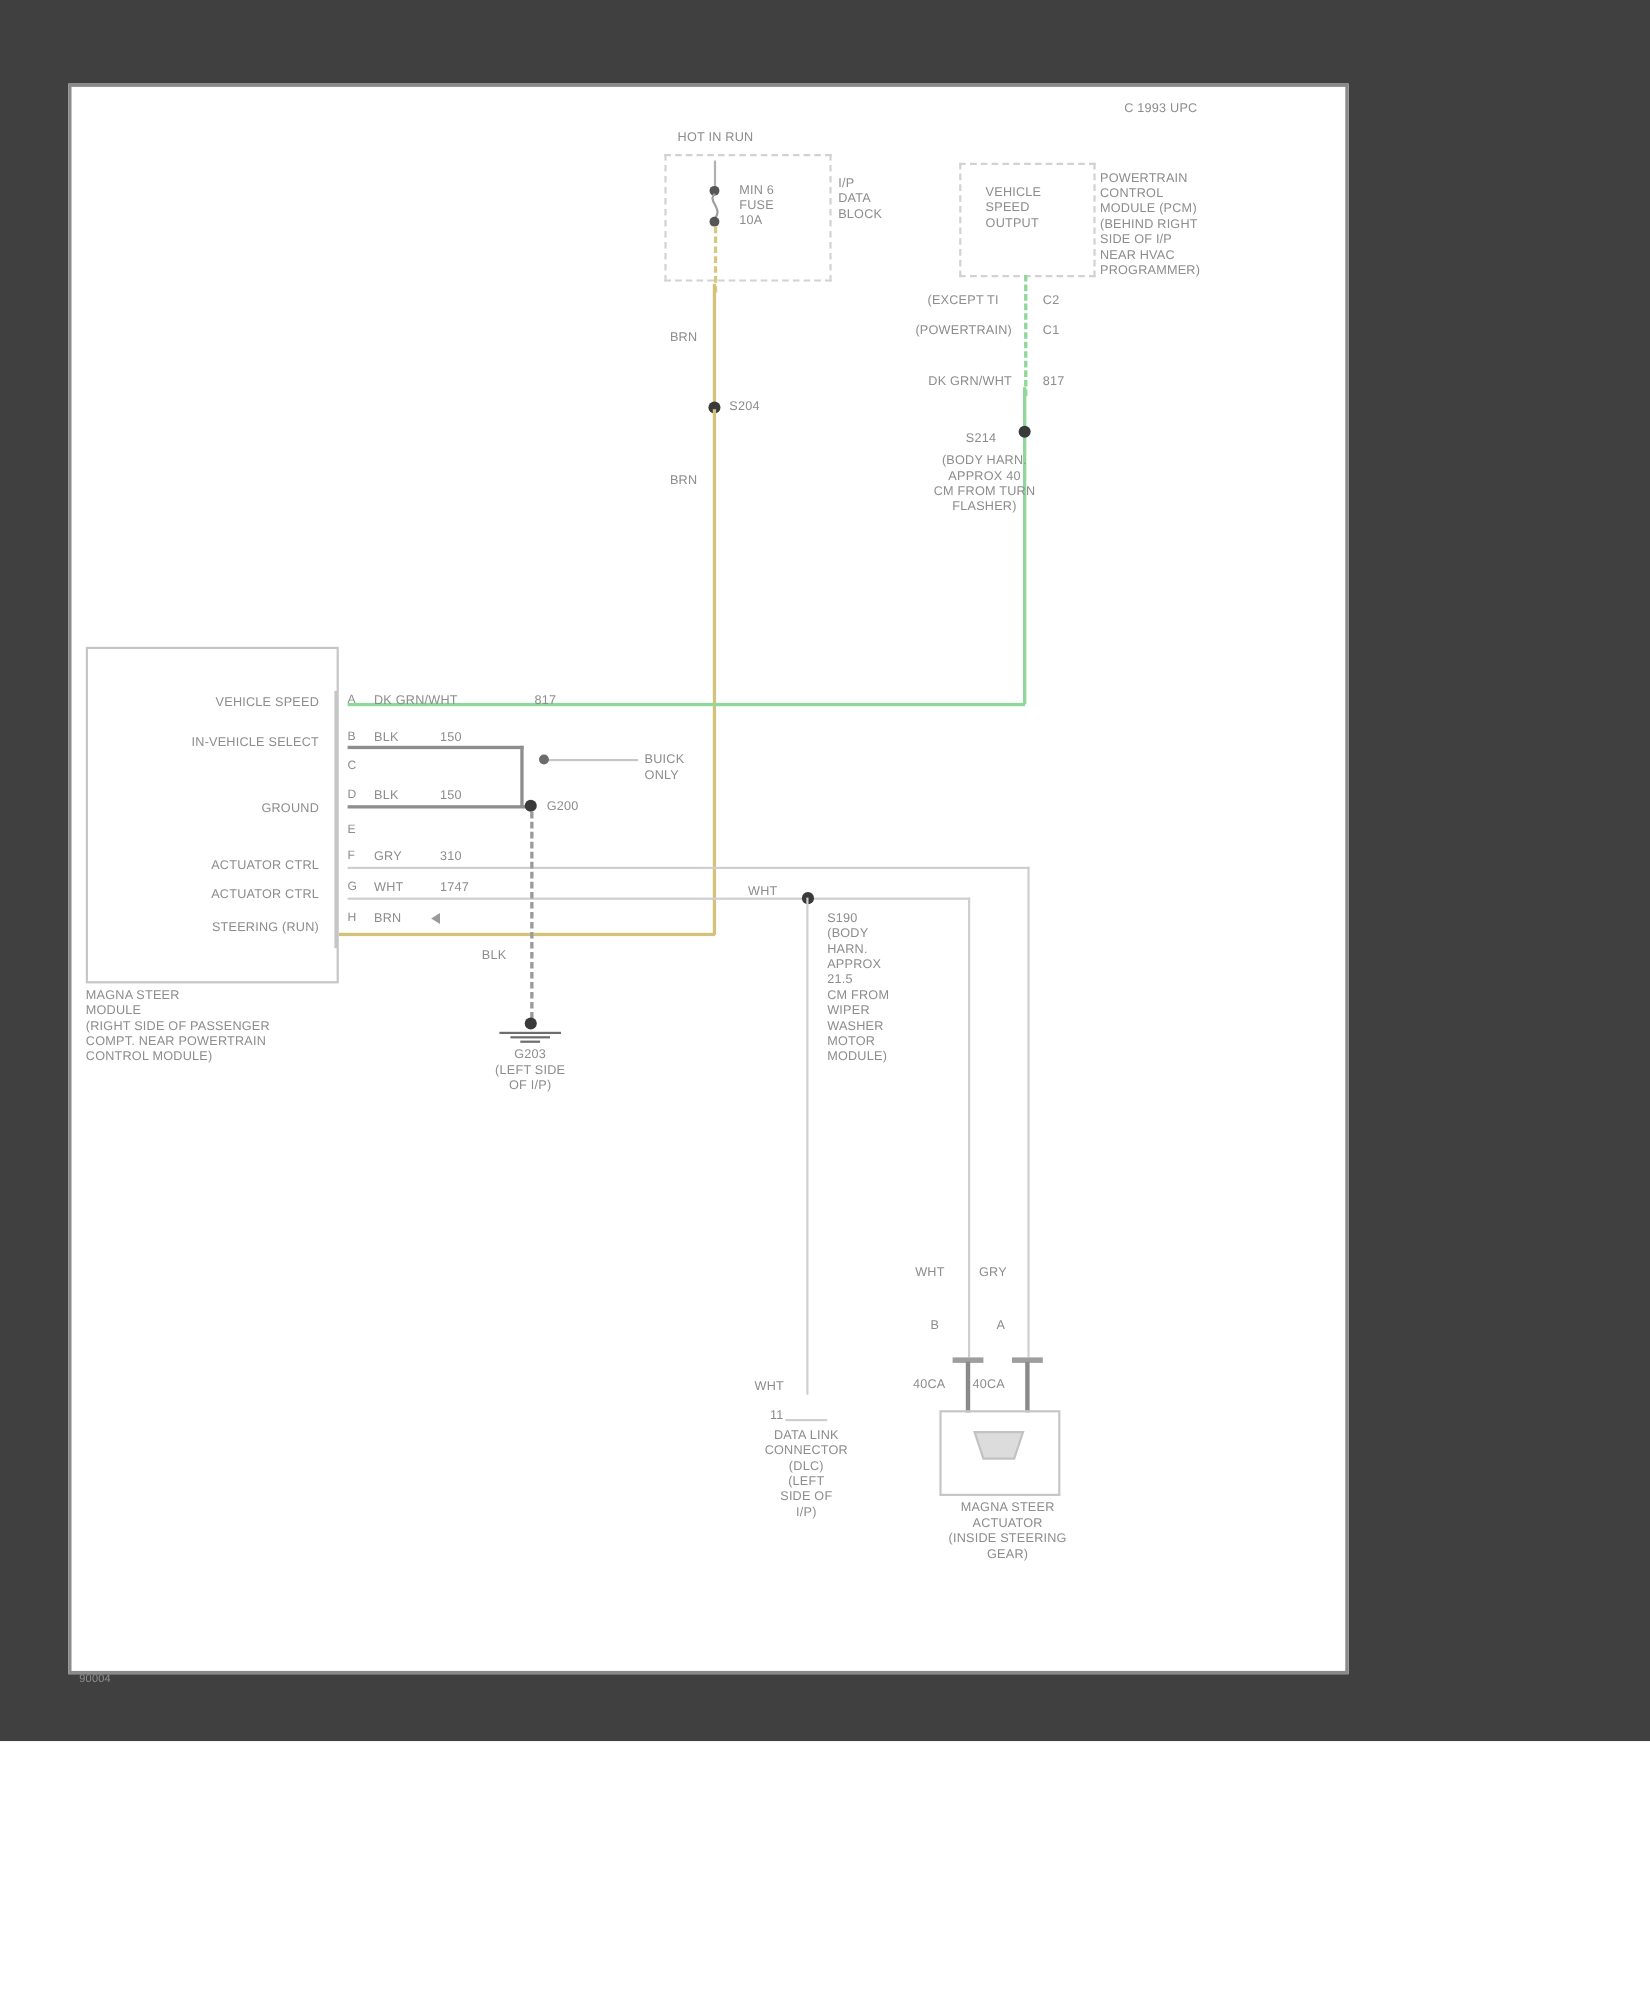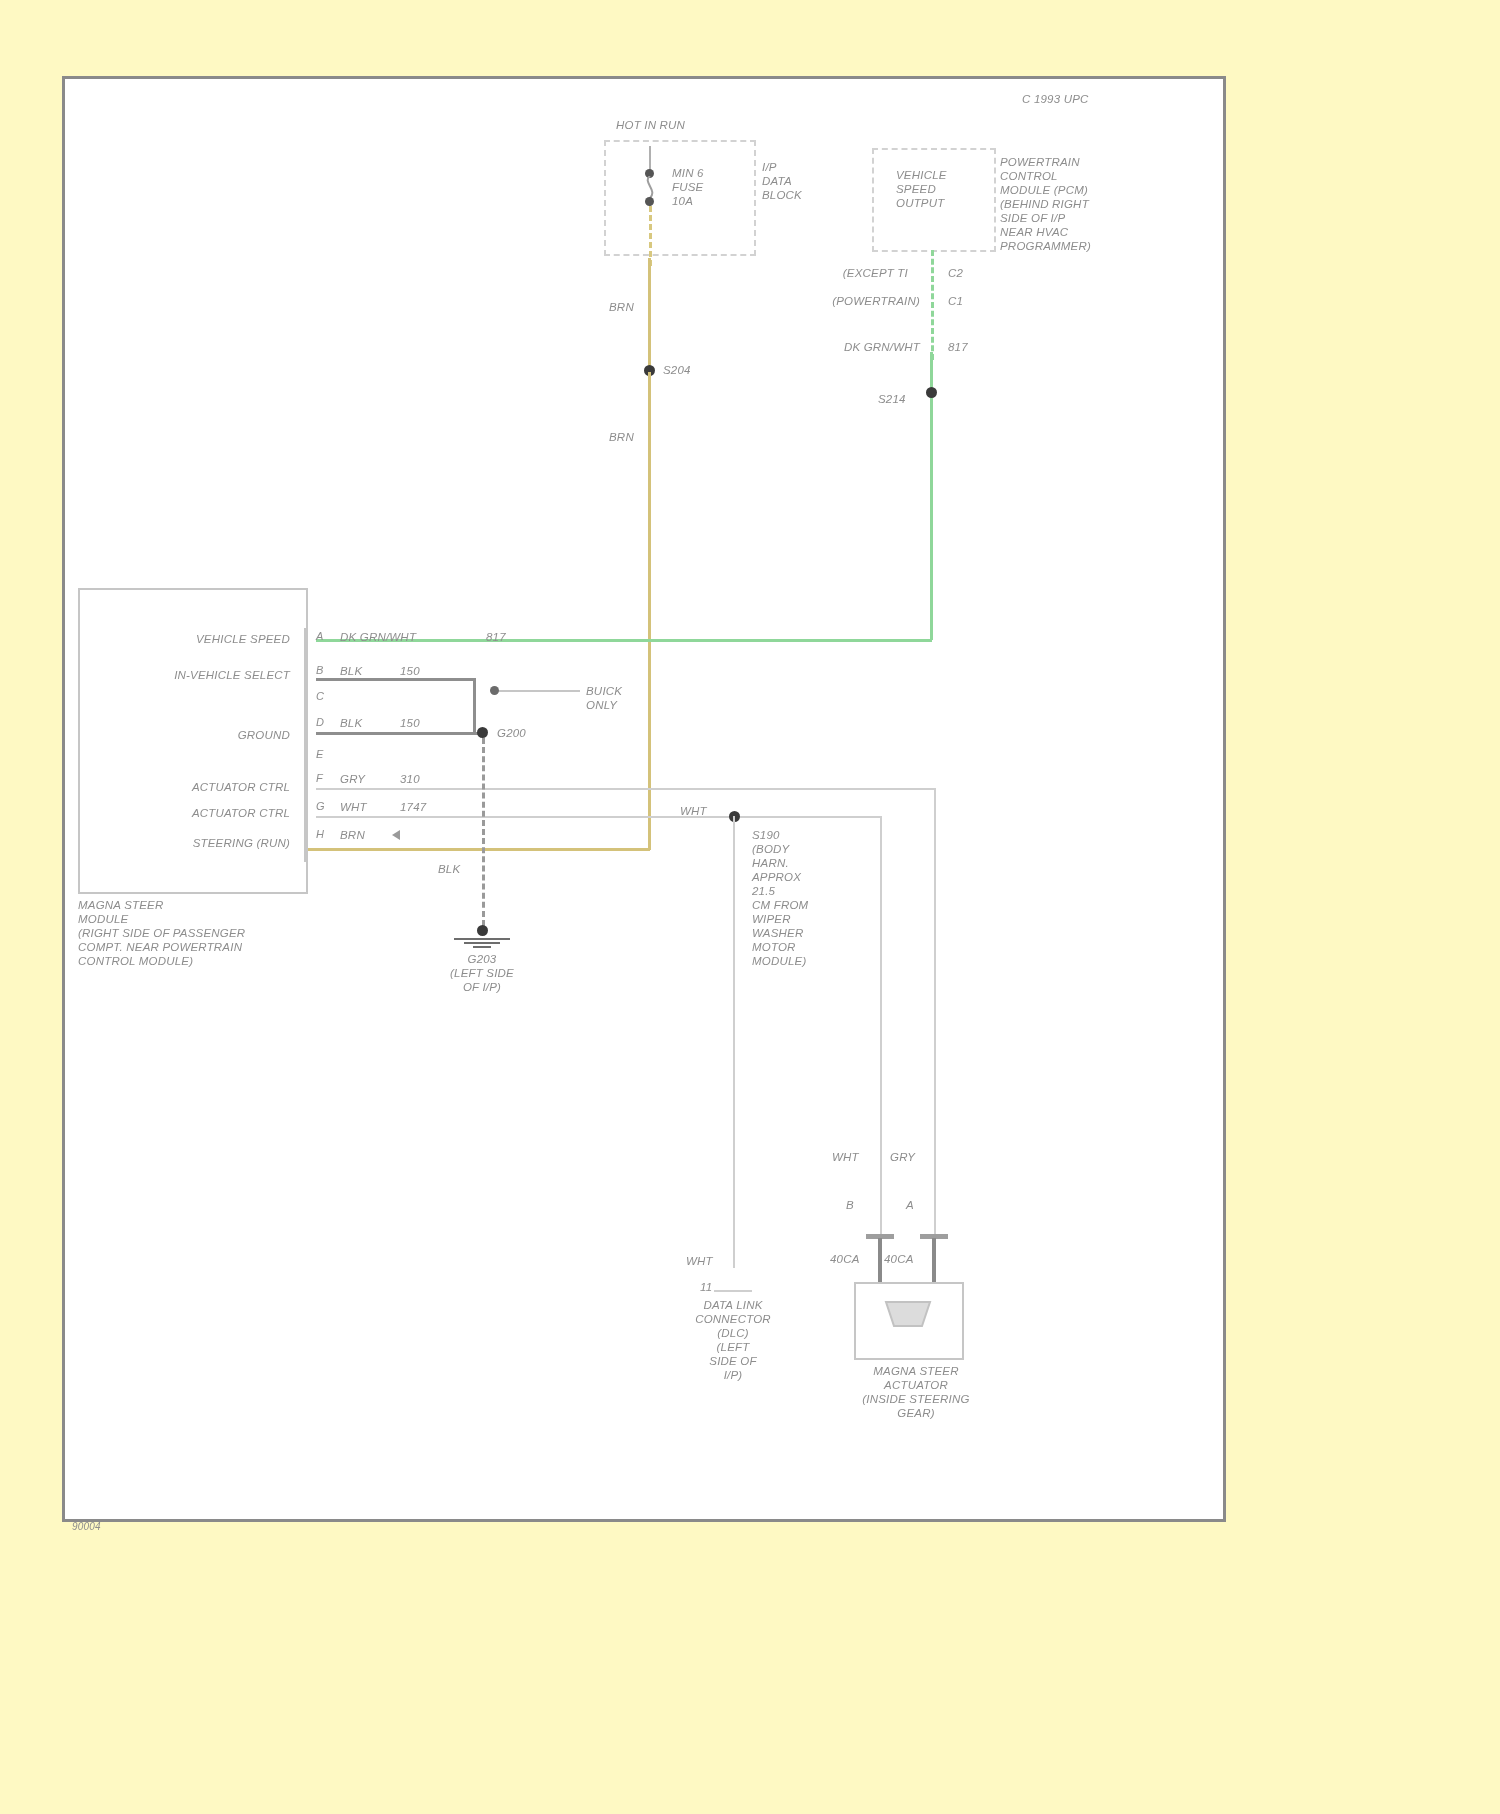--- a/index.html
+++ b/index.html
@@ -1,17 +1,17 @@
 <!DOCTYPE html>
 <html><head>
 <meta charset="utf-8">
 <style>
   html,body{margin:0;padding:0;background:#ffffff;}
   body{font-family:"Liberation Sans",sans-serif;}
-  #page{position:relative;width:1500px;height:1814px;background:#fef9c3;overflow:hidden;font-style:italic;}
+  #page{position:relative;width:1500px;height:1583px;background:#404040;overflow:hidden;}
 
   
   #sheet{position:absolute;left:62px;top:76px;width:1158px;height:1440px;border:3px solid #8a8a8a;background:#fff;}
 
   .lbl{position:absolute;color:#8d8d8d;font-size:11.5px;line-height:14px;letter-spacing:.2px;white-space:pre;
        font-family:"Liberation Sans",sans-serif;filter:blur(0.55px);}
   .lbl.c{text-align:center;}
   .lbl.r{text-align:right;}
 
   
@@ -111,20 +111,24 @@
   <div class="lbl" style="left:948px;top:266px;">C2</div>
   <div class="lbl r" style="left:750px;top:294px;width:170px;">(POWERTRAIN)</div>
   <div class="lbl" style="left:948px;top:294px;text-align:center;">C1</div>
 
   <div class="lbl r" style="left:750px;top:340px;width:170px;">DK GRN/WHT</div>
   <div class="lbl" style="left:948px;top:340px;">817</div>
 
   <div class="wire grn v" style="left:930px;top:352px;height:288px;"></div>
   <div class="dot" style="left:926px;top:387px;"></div>
   <div class="lbl" style="left:878px;top:392px;">S214</div>
+  <div class="lbl c" style="left:790px;top:412px;width:210px;">(BODY HARN.
+APPROX 40
+CM FROM TURN
+FLASHER)</div>
 
   <div class="wire grn h" style="left:316px;top:639px;width:616px;"></div>
 
   <div class="sbox" style="left:78px;top:588px;width:226px;height:302px;"></div>
 
   <div class="wire v" style="left:304px;top:628px;height:234px;background:#c6c6c6;width:3px;"></div>
 
   <div class="lbl r" style="left:100px;top:632px;width:190px;">VEHICLE SPEED</div>
   <div class="pin" style="left:316px;top:630px;">A</div>
   <div class="lbl" style="left:340px;top:630px;">DK GRN/WHT</div>

